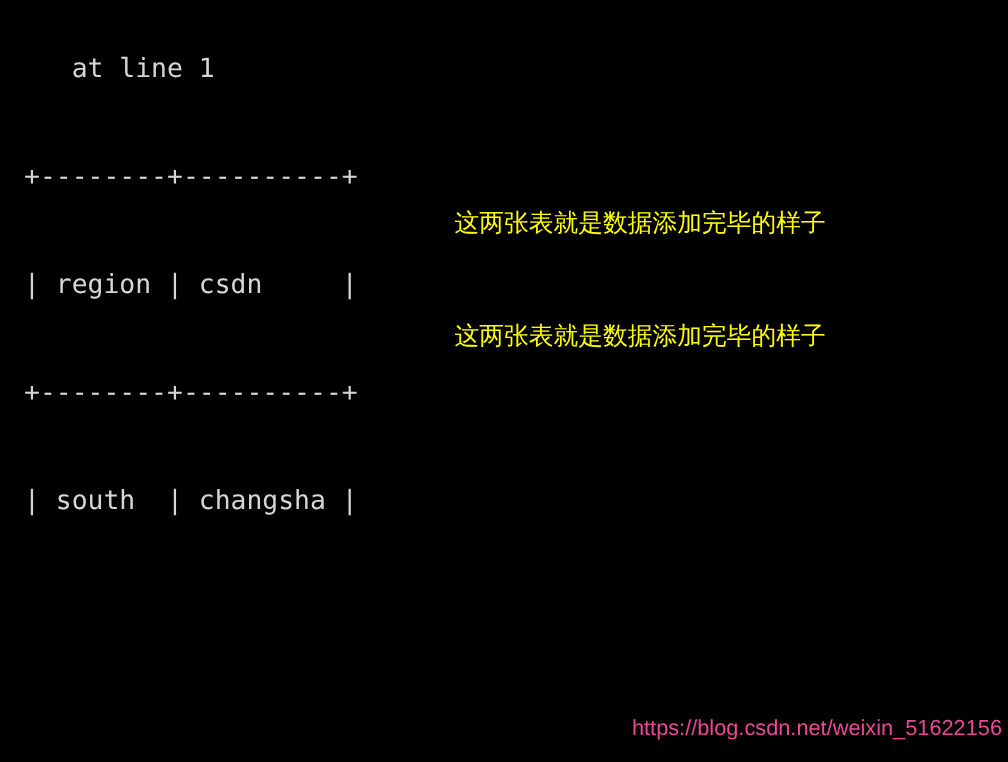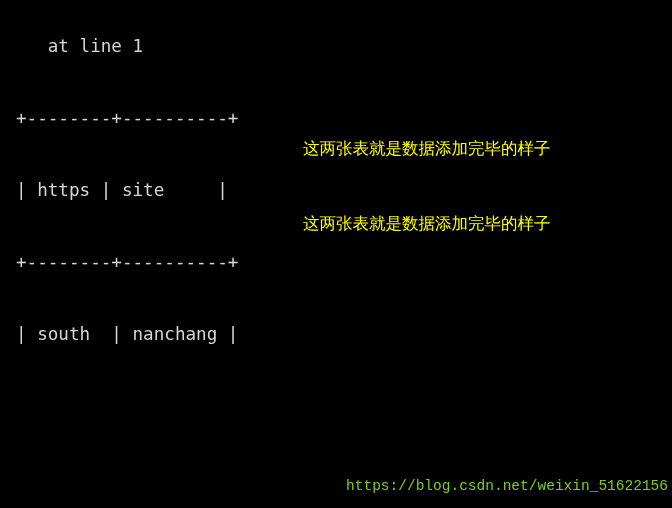--- a/index.html
+++ b/index.html
@@ -44,39 +44,39 @@
     font-size: 16.5px;
     line-height: 25px;
     white-space: pre;
     font-weight: 400;
   }
   #annotation span { display: block; }
   #watermark {
     position: absolute;
     right: 4px;
     top: 477px;
-    color: #84cc16;
-    font-family: Liberation Mono, monospace;
+    color: #ec4899;
+    font-family: Liberation Sans, sans-serif;
     font-size: 14.5px;
     line-height: 18px;
     white-space: nowrap;
     margin-left: 39px;
   }
 </style>
 </head>
 <body>
 
 <div id="screen">
 
   <div id="term">
     <span class="tline">   at line 1</span>
     <span class="tline">+--------+----------+</span>
-    <span class="tline">| https | site     |</span>
+    <span class="tline">| region | csdn     |</span>
     <span class="tline">+--------+----------+</span>
-    <span class="tline">| south  | nanchang |</span>
+    <span class="tline">| south  | changsha |</span>
     
     
     
     
     
     
     
     
     
     

